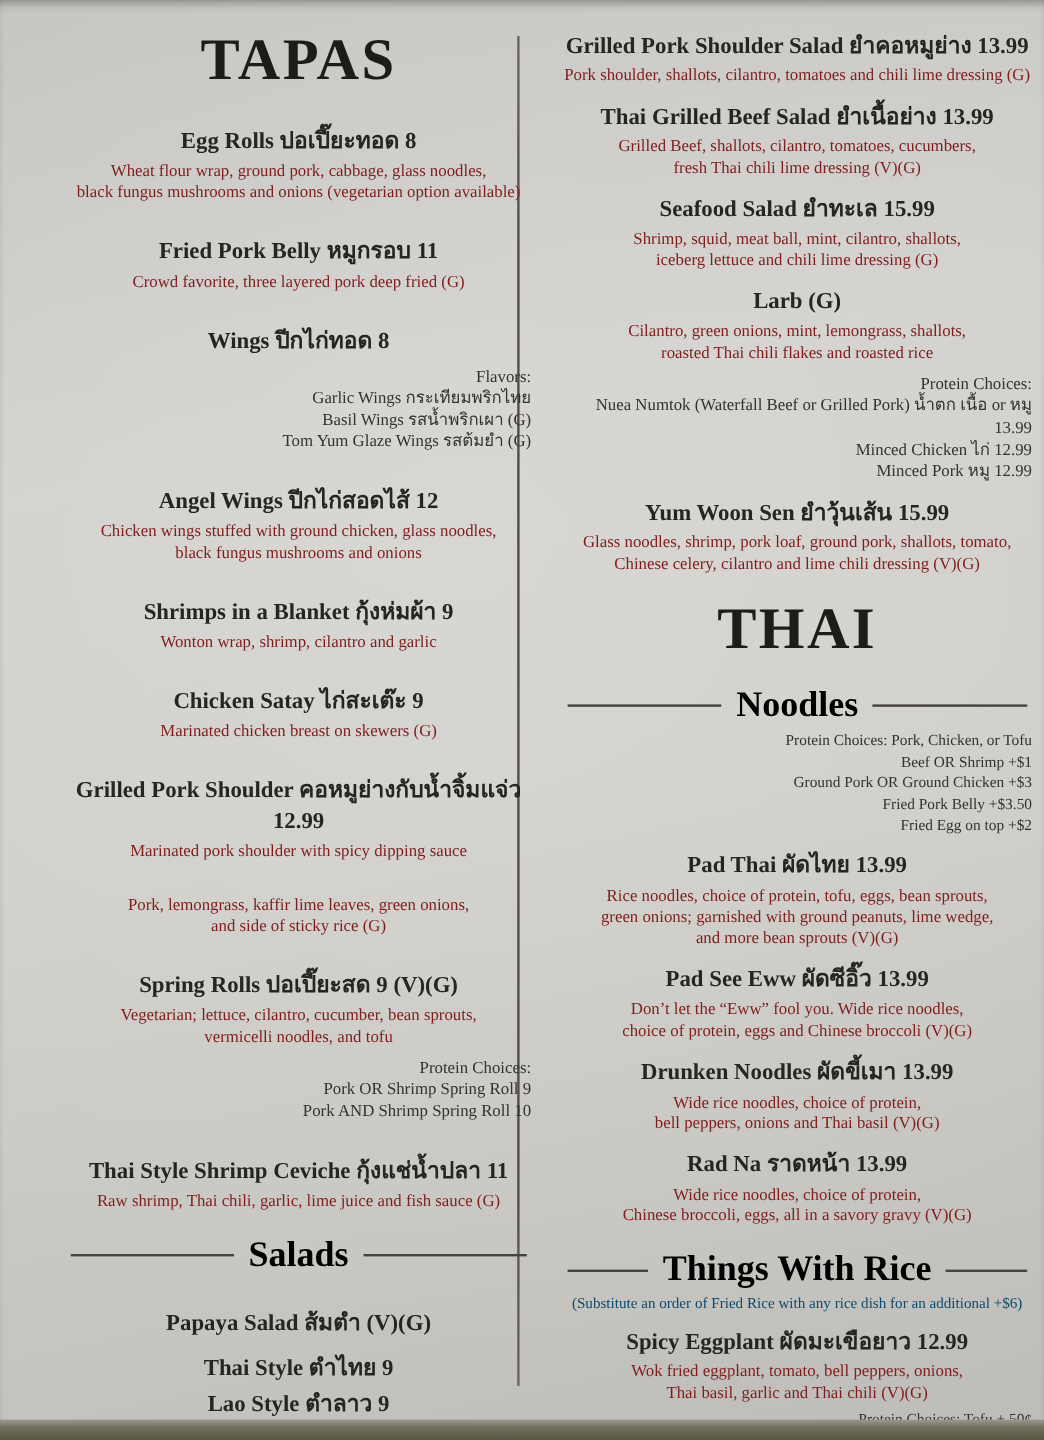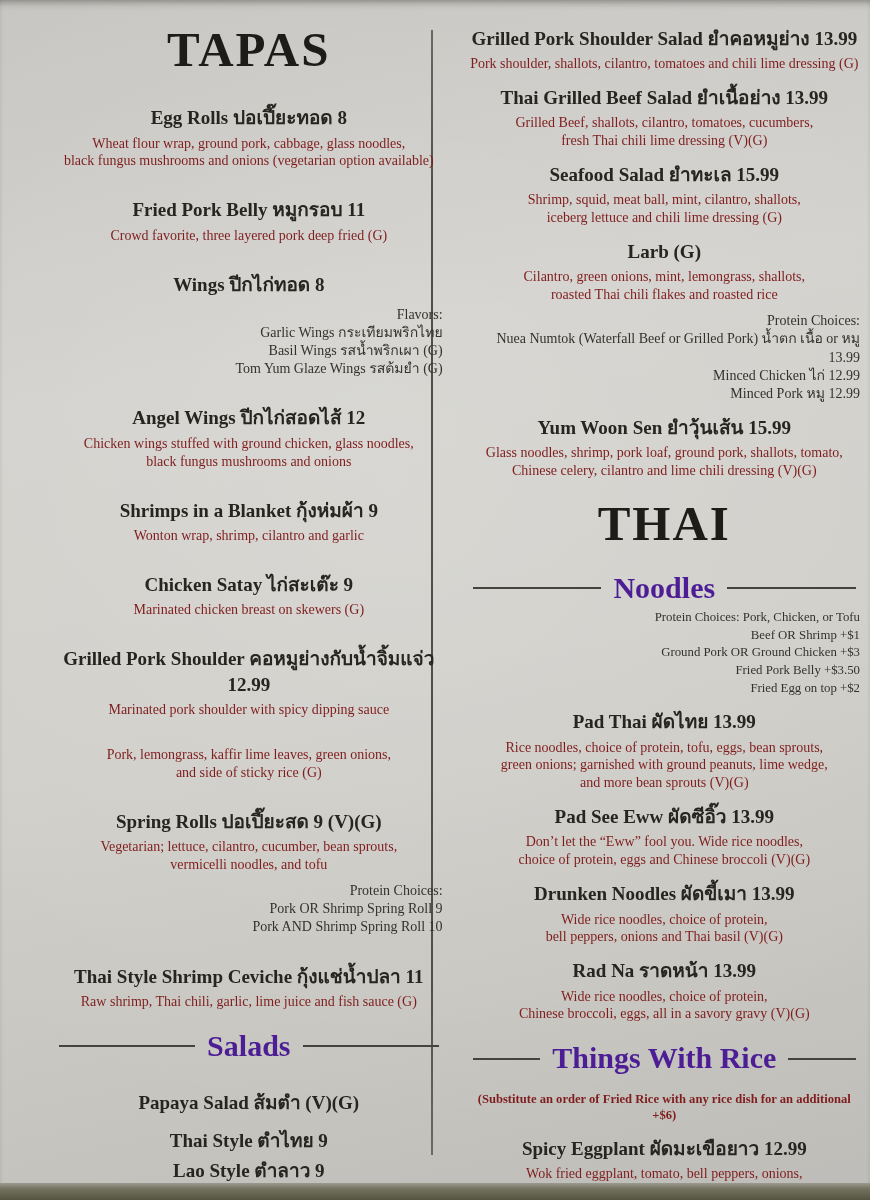--- a/index.html
+++ b/index.html
@@ -27,30 +27,30 @@
     position:absolute;left:431px;top:30px;width:2px;height:1125px;
     background:linear-gradient(#6a685f,#504e47 15%,#504e47 85%,#6a685f);
   }
   .big-title{
     font-size:49px;font-weight:bold;letter-spacing:2px;color:#1d1c19;
     margin:2px 0 2px;line-height:1.15;
   }
   .col-right .big-title{margin-top:16px;}
   .sec-header{display:flex;align-items:center;gap:12px;margin:18px 4px 2px;}
   .rule{flex:1;height:2px;background:#45433e;}
-  .sec-text{font-size:30px;font-weight:bold;color:#4c1d95;white-space:nowrap;line-height:1.15;}
+  .sec-text{font-size:30px;font-weight:bold;color:#000000;white-space:nowrap;line-height:1.15;}
   .item{margin-top:27px;}
   .col-right .item{margin-top:12px;}
   .item-name{font-size:19px;font-weight:bold;color:#26251f;line-height:1.38;}
   .item-lines{margin-top:10px;}
   .item-lines .item-name{line-height:1.55;}
   .item-desc{font-size:14px;line-height:1.28;color:#7f1d1d;white-space:pre-line;margin-top:3px;}
   .note{font-size:14px;line-height:1.3;color:#34322d;white-space:pre-line;margin-top:8px;text-align:right;}
   .note.small{font-size:12.8px;line-height:1.38;margin-top:4px;}
-  .subnote{font-size:12.6px;color:#7f1d1d;margin-top:15px;line-height:1.3;font-weight:bold;}
+  .subnote{font-size:12.6px;color:#0c4a6e;margin-top:2px;line-height:1.3;}
 </style>
 </head>
 <body>
 
 <div class="paper"></div>
 <div class="divider"></div>
 <div class="columns">
   <div class="col col-left">
       <div class="big-title">TAPAS</div>
       <div class="item">

